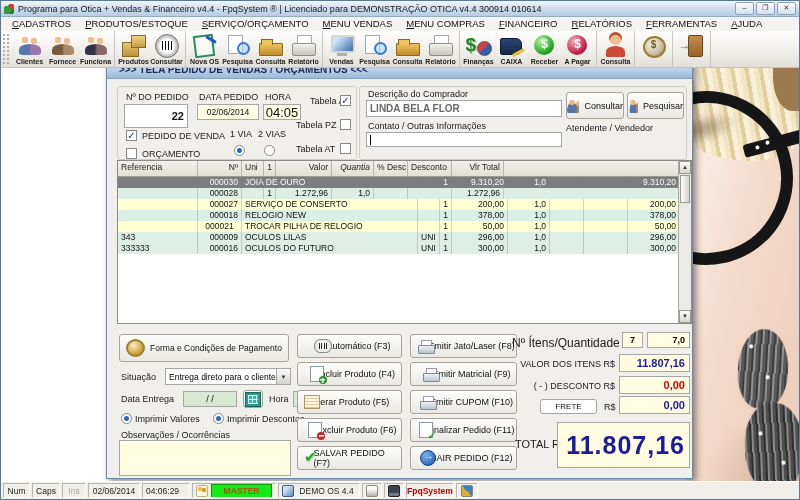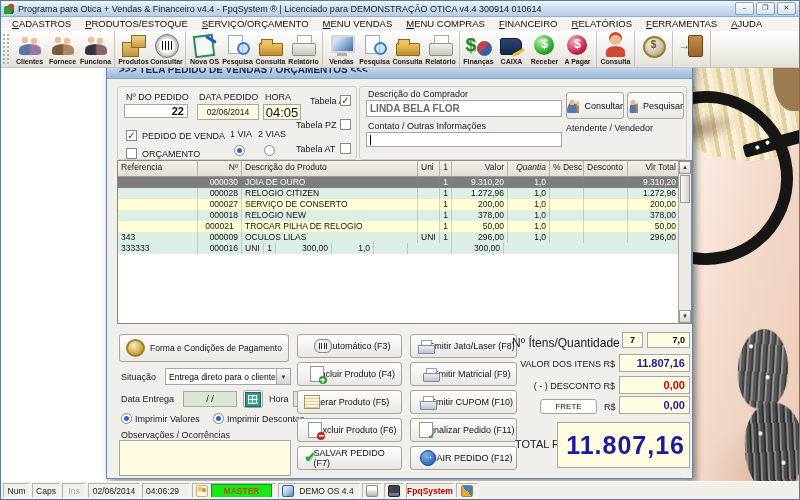--- a/index.html
+++ b/index.html
@@ -320,21 +320,21 @@
     <div class="earring2"></div>
   </div>
 
   <div class="dialog">
     <div class="dlg-title">
       <span>&gt;&gt;&gt;   TELA PEDIDO DE VENDAS / ORÇAMENTOS   &lt;&lt;&lt;</span>
     </div>
 
     <div class="gbox" style="left:10px;top:26px;width:238px;height:72px">
       <div class="lb" style="left:8px;top:5px">Nº DO PEDIDO</div>
-      <div class="fld right fbig" style="left:6px;top:17px;width:64px;height:14px">22</div>
+      <div class="fld right fbig" style="left:6px;top:17px;width:64px;height:24px">22</div>
       <div class="lb" style="left:81px;top:5px">DATA PEDIDO</div>
       <div class="fld yellow center" style="left:79px;top:17px;width:62px;height:16px;font-size:8.5px">02/06/2014</div>
       <div class="lb" style="left:147px;top:5px">HORA</div>
       <div class="fld yellow center" style="left:145px;top:17px;width:38px;height:16px;font-size:13px">04:05</div>
       <span class="cbbox on" style="left:8px;top:43px"></span>
       <div class="lb" style="left:24px;top:44px">PEDIDO DE VENDA</div>
       <span class="cbbox" style="left:8px;top:61px"></span>
       <div class="lb" style="left:24px;top:62px">ORÇAMENTO</div>
       <div class="lb" style="left:112px;top:42px">1 VIA</div>
       <div class="lb" style="left:140px;top:42px">2 VIAS</div>
@@ -363,21 +363,20 @@
         <span class="i-people"></span>
         <span>Pesquisar</span>
       </div>
       <div class="lb" style="left:206px;top:36px">Atendente / Vendedor</div>
     </div>
 
     <div class="tbl">
       <div class="thead">
           <div class="th al" style="width: 80px;">Referencia</div>
           <div class="th ar" style="width: 44px;">Nº</div>
-          <div class="th al" style="width: 176px;">Descrição do Produto</div>
           <div class="th al" style="width: 22px;">Uni</div>
           <div class="th ac" style="width: 12px;">1</div>
           <div class="th ar" style="width: 56px;">Valor</div>
           <div class="th ar" style="width: 42px; font-style: italic;">Quantia</div>
           <div class="th al" style="width: 34px;">% Desc.</div>
           <div class="th al" style="width: 44px;">Desconto</div>
           <div class="th ar" style="width: 52px;">Vlr Total</div>
         </div>
       <div>
           <div class="tr sel">
@@ -388,21 +387,20 @@
             <div class="td ac" style="width: 12px;">1</div>
             <div class="td ar" style="width: 56px;">9.310,20</div>
             <div class="td ar" style="width: 42px;">1,0</div>
             <div class="td al" style="width: 34px;"></div>
             <div class="td al" style="width: 44px;"></div>
             <div class="td ar" style="width: 52px;">9.310,20</div>
           </div>
           <div class="tr g">
             <div class="td al" style="width: 80px;"></div>
             <div class="td ar" style="width: 44px;">000028</div>
-            <div class="td al" style="width: 176px;">RELOGIO CITIZEN</div>
             <div class="td al" style="width: 22px;"></div>
             <div class="td ac" style="width: 12px;">1</div>
             <div class="td ar" style="width: 56px;">1.272,96</div>
             <div class="td ar" style="width: 42px;">1,0</div>
             <div class="td al" style="width: 34px;"></div>
             <div class="td al" style="width: 44px;"></div>
             <div class="td ar" style="width: 52px;">1.272,96</div>
           </div>
           <div class="tr y">
             <div class="td al" style="width: 80px;"></div>
@@ -448,20 +446,21 @@
             <div class="td ac" style="width: 12px;">1</div>
             <div class="td ar" style="width: 56px;">296,00</div>
             <div class="td ar" style="width: 42px;">1,0</div>
             <div class="td al" style="width: 34px;"></div>
             <div class="td al" style="width: 44px;"></div>
             <div class="td ar" style="width: 52px;">296,00</div>
           </div>
           <div class="tr g">
             <div class="td al" style="width: 80px;">333333</div>
             <div class="td ar" style="width: 44px;">000016</div>
+            <div class="td al" style="width: 176px;">OCULOS DO FUTURO</div>
             <div class="td al" style="width: 22px;">UNI</div>
             <div class="td ac" style="width: 12px;">1</div>
             <div class="td ar" style="width: 56px;">300,00</div>
             <div class="td ar" style="width: 42px;">1,0</div>
             <div class="td al" style="width: 34px;"></div>
             <div class="td al" style="width: 44px;"></div>
             <div class="td ar" style="width: 52px;">300,00</div>
           </div>
         </div>
       <div class="vscroll">

